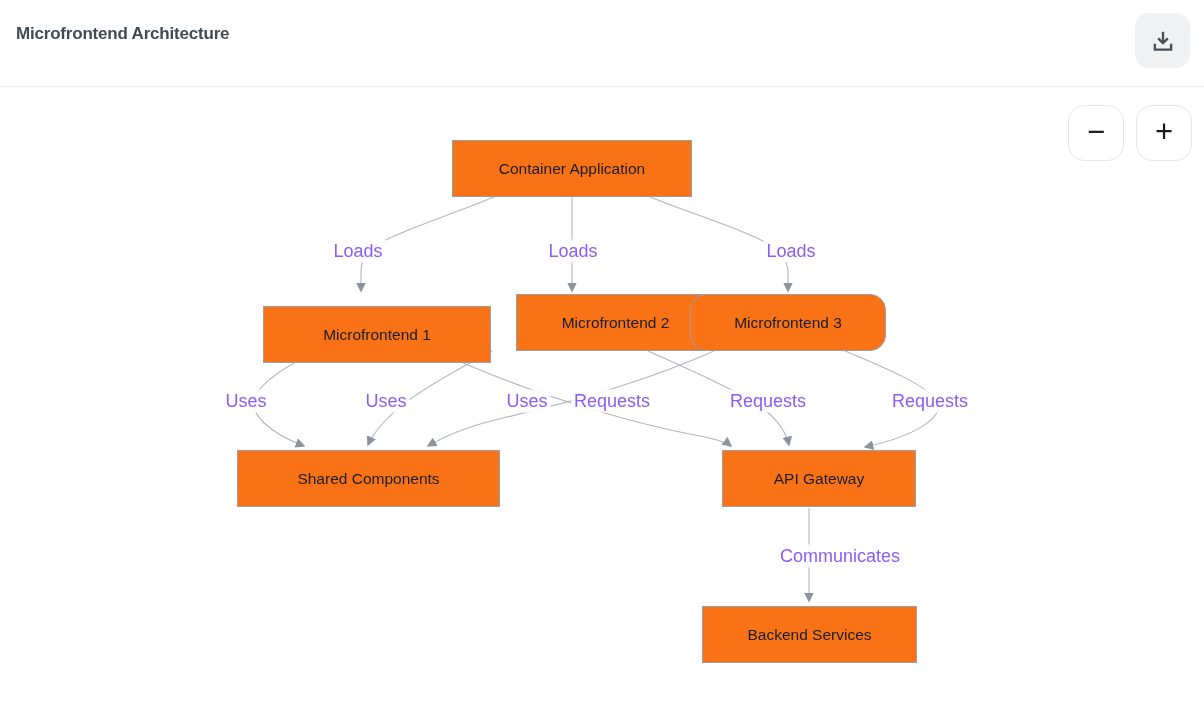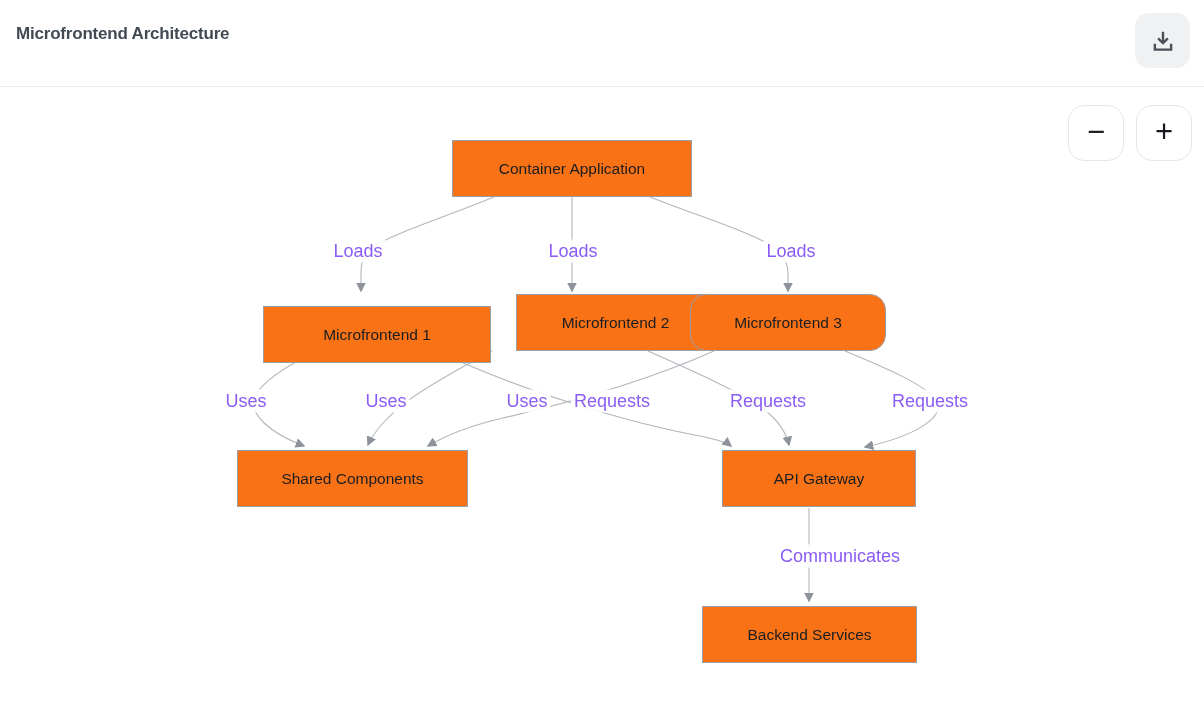--- a/index.html
+++ b/index.html
@@ -142,21 +142,21 @@
     </div>
     <div class="node" style="left: 263px; top: 306px; width: 228px; height: 57px;">
       <span>Microfrontend 1</span>
     </div>
     <div class="node" style="left: 472px; top: 294px; width: 199px; height: 57px; margin-left: 44px;">
       <span>Microfrontend 2</span>
     </div>
     <div class="node" style="left: 690px; top: 294px; width: 196px; height: 57px; border-radius: 16px;">
       <span>Microfrontend 3</span>
     </div>
-    <div class="node" style="left: 237px; top: 450px; width: 231px; height: 57px; text-align: center;">
+    <div class="node" style="left: 237px; top: 450px; width: 263px; height: 57px; text-align: center;">
       <span>Shared Components</span>
     </div>
     <div class="node" style="left: 722px; top: 450px; width: 194px; height: 57px;">
       <span>API Gateway</span>
     </div>
     <div class="node" style="left: 702px; top: 606px; width: 215px; height: 57px;">
       <span>Backend Services</span>
     </div>
   </div>
 

